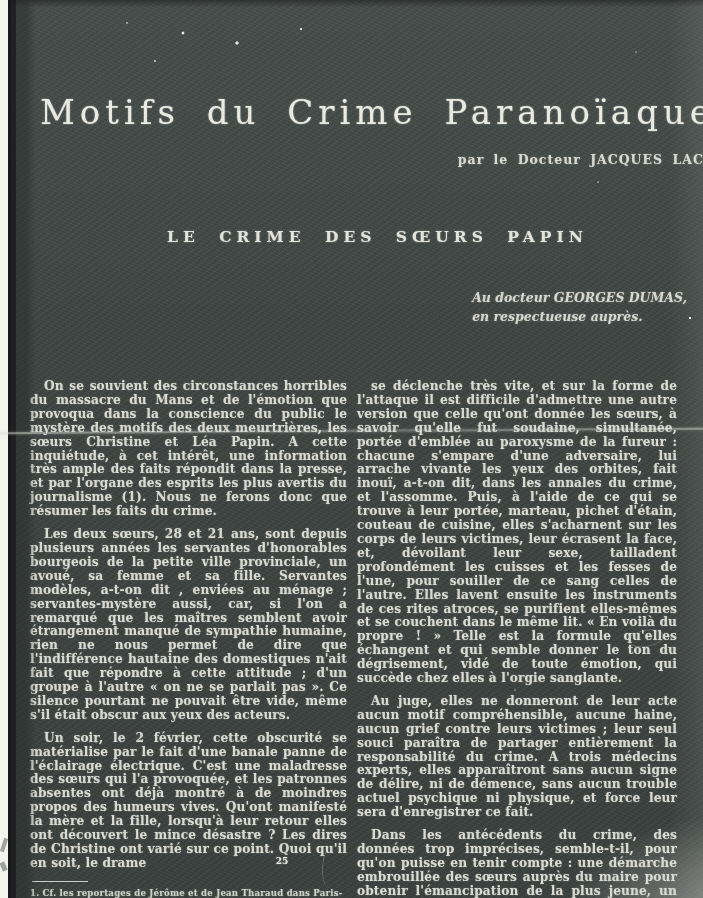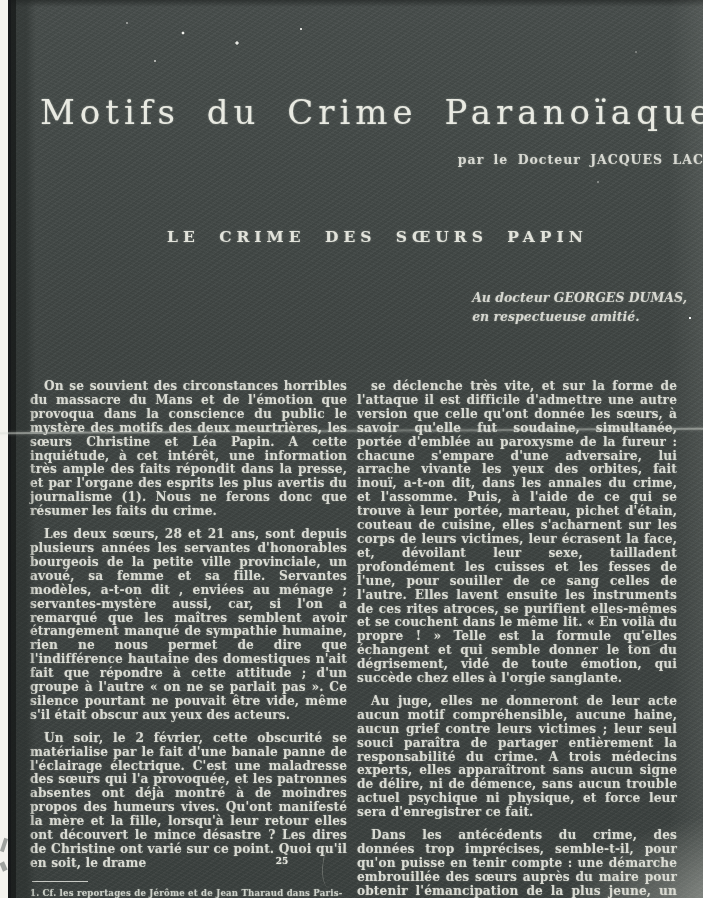--- a/index.html
+++ b/index.html
@@ -118,21 +118,21 @@
   <div class="edge-line-right"></div>
 
   <h1 class="title">Motifs du Crime Paranoïaque</h1>
 
   <div class="byline">par le Docteur JACQUES LACAN</div>
 
   <h2 class="section-heading">LE CRIME DES SŒURS PAPIN</h2>
 
   <div class="dedication">
     <div>Au docteur GEORGES DUMAS,</div>
-    <div>en respectueuse amitié.</div>
+    <div>en respectueuse auprès.</div>
   </div>
 
   <div class="col col-left">
     <p>On se souvient des circonstances horribles du massacre du Mans et de l'émotion que provoqua dans la conscience du public le mystère des motifs des deux meurtrières, les sœurs Christine et Léa Papin. A cette inquiétude, à cet intérêt, une information très ample des faits répondit dans la presse, et par l'organe des esprits les plus avertis du journalisme (1). Nous ne ferons donc que résumer les faits du crime.</p>
     <p>Les deux sœurs, 28 et 21 ans, sont depuis plusieurs années les servantes d'honorables bourgeois de la petite ville provinciale, un avoué, sa femme et sa fille. Servantes modèles, a-t-on dit , enviées au ménage ; servantes-mystère aussi, car, si l'on a remarqué que les maîtres semblent avoir étrangement manqué de sympathie humaine, rien ne nous permet de dire que l'indifférence hautaine des domestiques n'ait fait que répondre à cette attitude ; d'un groupe à l'autre « on ne se parlait pas ». Ce silence pourtant ne pouvait être vide, même s'il était obscur aux yeux des acteurs.</p>
     <p>Un soir, le 2 février, cette obscurité se matérialise par le fait d'une banale panne de l'éclairage électrique. C'est une maladresse des sœurs qui l'a provoquée, et les patronnes absentes ont déjà montré à de moindres propos des humeurs vives. Qu'ont manifesté la mère et la fille, lorsqu'à leur retour elles ont découvert le mince désastre ? Les dires de Christine ont varié sur ce point. Quoi qu'il en soit, le drame</p>
     <div class="footnote-rule"></div>
     <p class="footnote">1. Cf. les reportages de Jérôme et de Jean Tharaud dans Paris-Soir des 29 et 30 Septembre et du 8 Octobre 1933.</p>
   </div>
 

